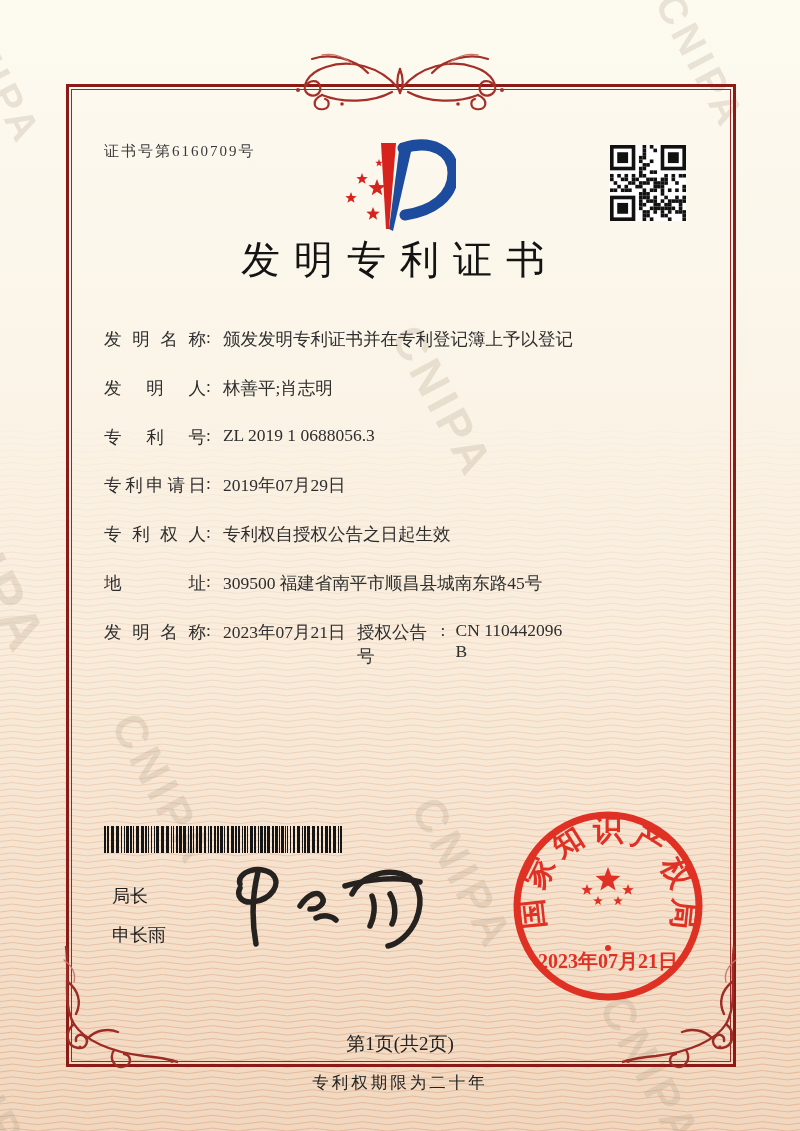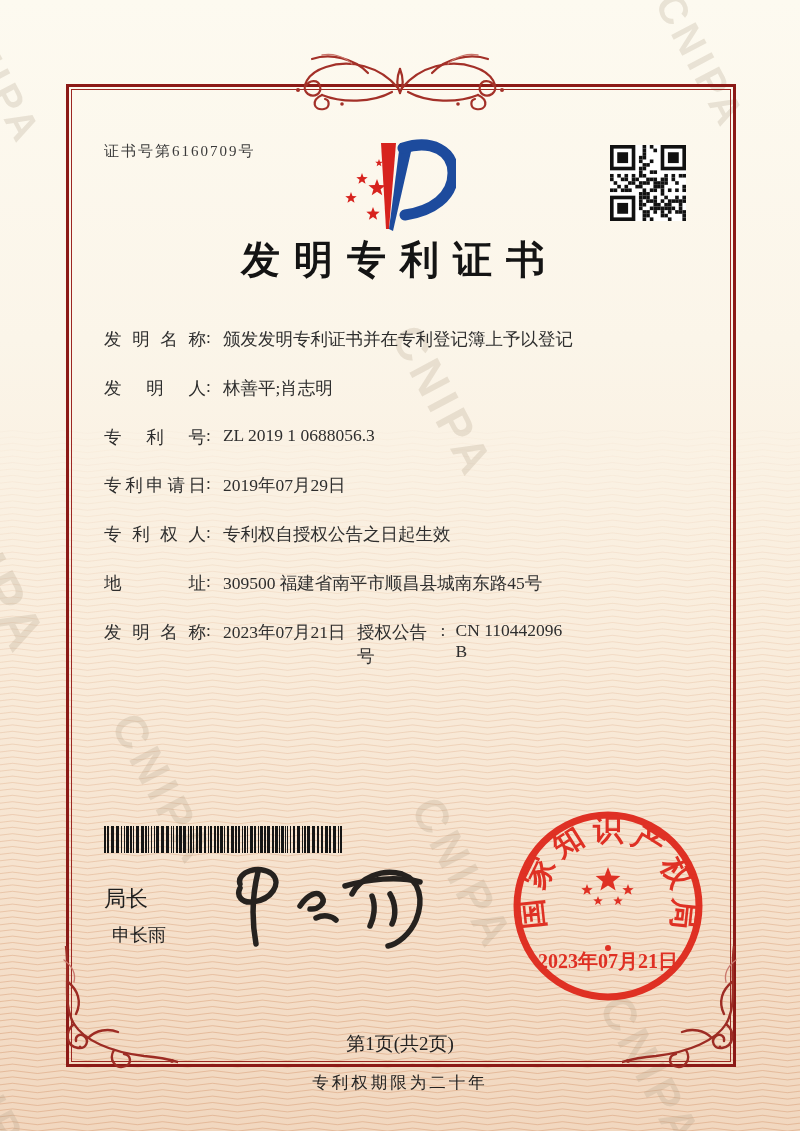--- a/index.html
+++ b/index.html
@@ -12,34 +12,34 @@
     font-weight:bold;color:rgba(170,156,128,0.24);letter-spacing:5px;
     transform-origin:0 0;transform:rotate(62deg);white-space:nowrap;user-select:none}
   .frame{position:absolute;left:66px;top:84px;width:670px;height:983px;border:3.5px solid #8c1a17;z-index:2}
   .frame-inner{position:absolute;inset:2px;border:1px solid #9c2722}
   .orn{position:absolute;z-index:3}
   .orn-top{left:280px;top:48px}
   .orn-bl{left:58px;top:946px}
   .certno{position:absolute;left:104px;top:142px;font-size:15px;letter-spacing:2px;color:#3a3a3a;z-index:4}
   .logo{position:absolute;left:340px;top:138px;z-index:4}
   .qr{position:absolute;left:610px;top:145px;z-index:4}
-  .title{position:absolute;left:0;right:0;top:233px;text-align:center;font-size:39px;font-weight:bold;
+  .title{position:absolute;left:0;right:0;top:233px;text-align:center;font-size:39px;font-weight:normal;
     letter-spacing:14px;color:#141414;z-index:4}
   .fields{position:absolute;left:104px;top:327px;z-index:4;font-size:17.5px;color:#2e2e2e}
   .frow{height:48.8px;display:flex;align-items:flex-start;position:relative}
   .flabel{display:inline-block;width:102px;text-align:justify;text-align-last:justify}
   .fcolon{margin-right:12px}
   .grant-pair{position:absolute;left:253px;top:0;display:flex}
   .grant-pair .fcolon{margin-right:10px}
   .paras{position:absolute;left:104px;width:598px;top:659px;z-index:4;font-size:15.3px;
     line-height:26.2px;text-align:justify;color:#232323}
   .paras p{text-indent:2em;margin:0}
   .barcode{position:absolute;left:104px;top:826px;z-index:4}
-  .sig-title{position:absolute;left:104px;top:884px;font-family:Liberation Serif, serif;
-    font-size:22px;z-index:4;color:#1f1f1f}
+  .sig-title{position:absolute;left:112px;top:884px;font-family:Liberation Serif, serif;
+    font-size:18px;z-index:4;color:#1f1f1f}
   .sig-name{position:absolute;left:112px;top:923px;font-family:Liberation Serif, serif;
     font-size:18px;z-index:4;color:#1f1f1f}
   .sig-script{position:absolute;left:215px;top:852px;z-index:4}
   .seal{position:absolute;left:510px;top:808px;z-index:5;opacity:0.93}
   .pageno{position:absolute;left:0;right:0;top:1031px;text-align:center;font-size:19px;z-index:4;color:#222}
   .note{position:absolute;left:0;right:0;top:1072px;text-align:center;font-size:16.5px;letter-spacing:3px;z-index:4;color:#222}
 </style>
 </head>
 <body>
 

